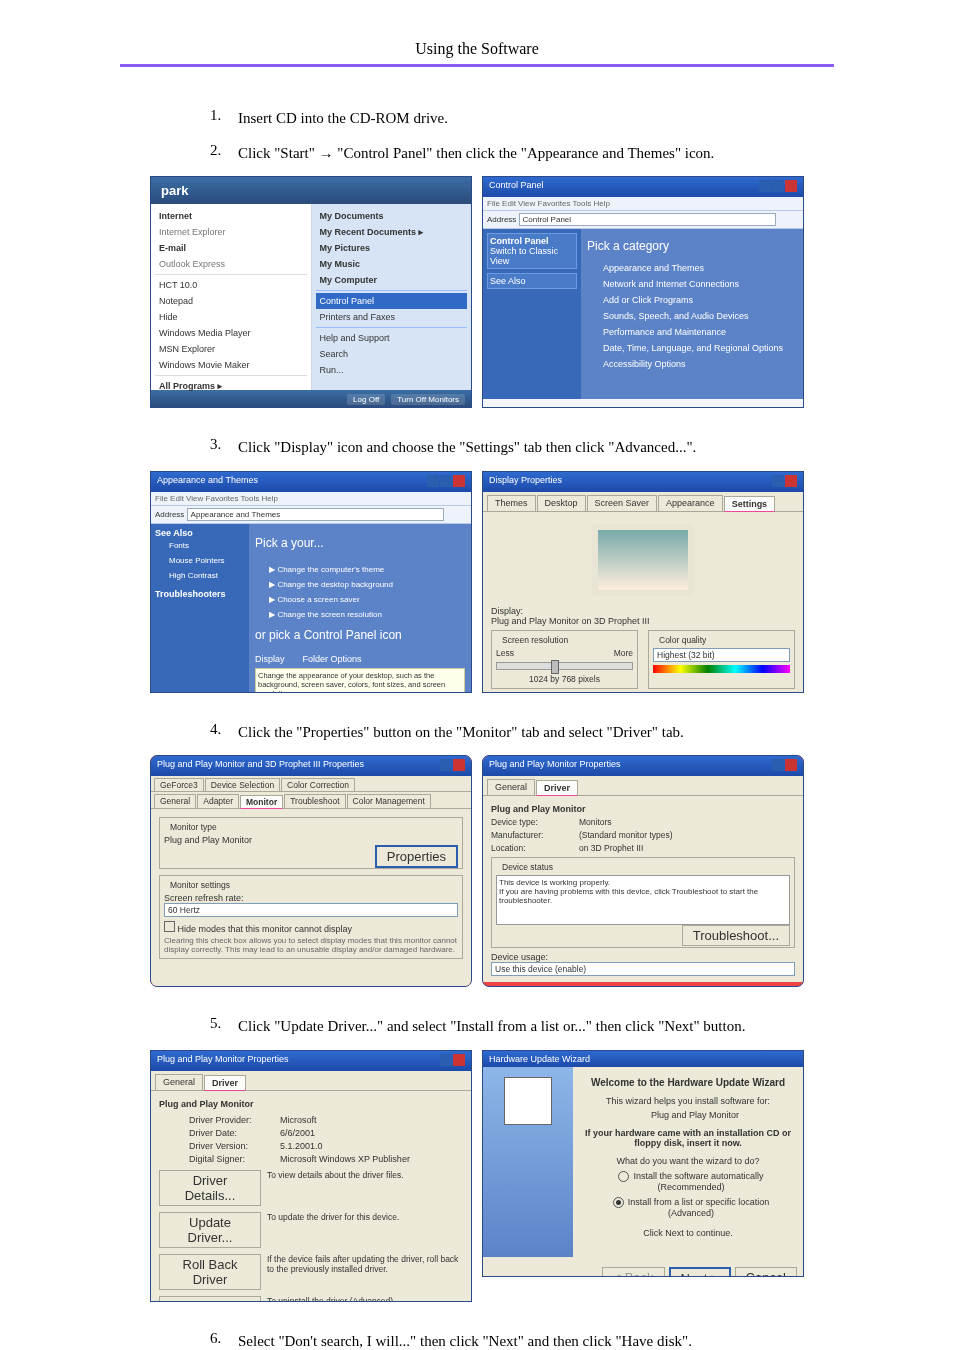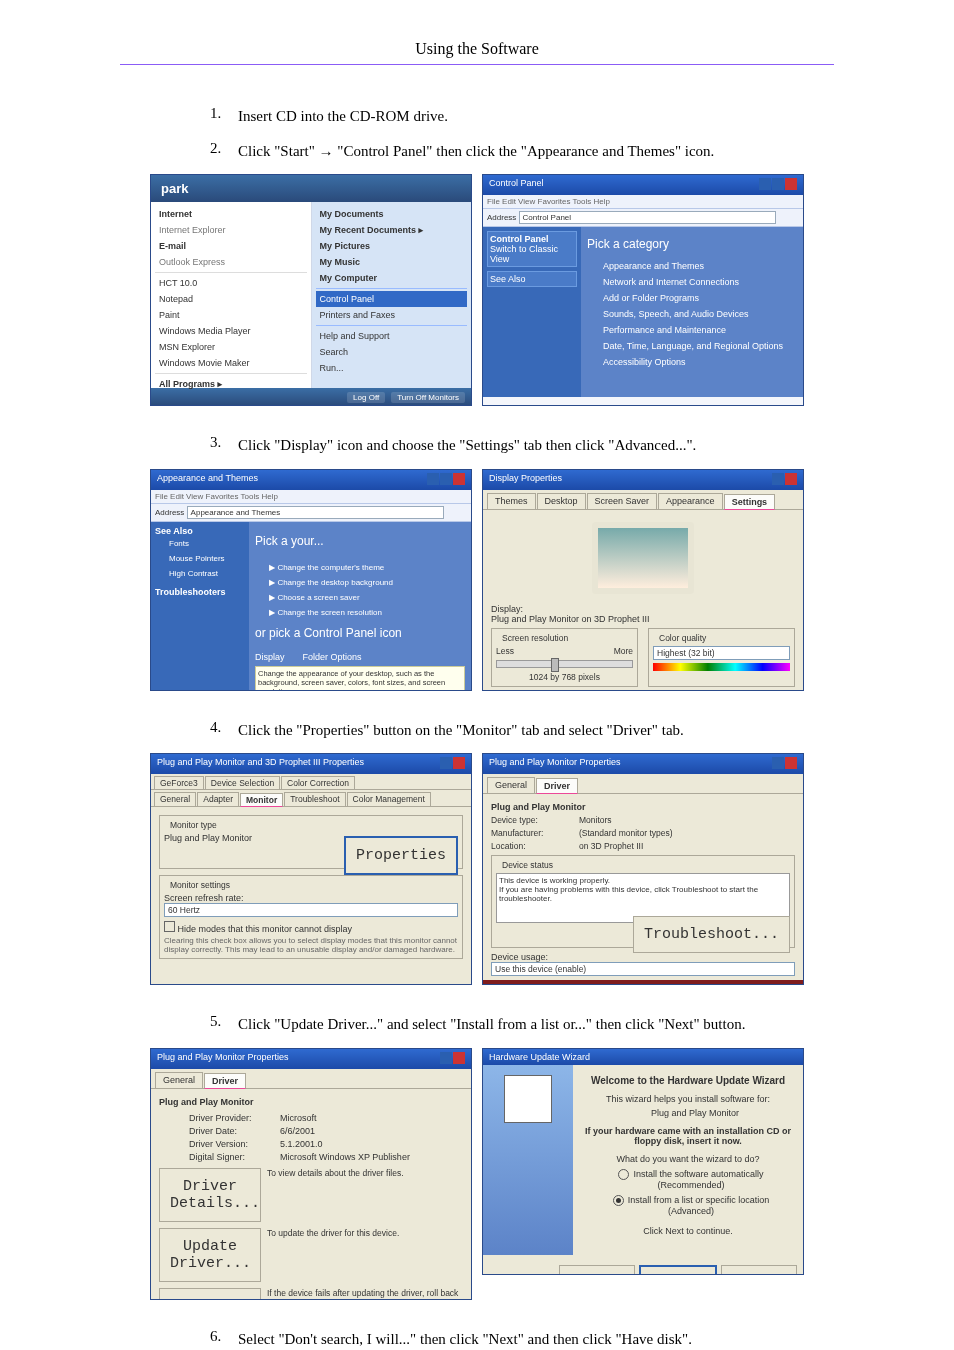--- a/index.html
+++ b/index.html
@@ -8,21 +8,21 @@
     color: #000;
     background: #fff;
     width: 954px;
   }
   .page {
     padding: 40px 120px 60px 120px;
   }
   .page-title {
     text-align: center;
     font-size: 16px;
-    border-bottom: 1px solid #8b5cf6;
+    border-bottom: 3px solid #8b5cf6;
     padding-bottom: 6px;
     margin-bottom: 40px;
   }
   .step {
     display: flex;
     align-items: flex-start;
     margin: 12px 0 12px 90px;
     font-size: 15px;
   }
   .step-num {
@@ -109,25 +109,25 @@
   .tab.active { background:#fcfcfa; font-weight:bold; border-bottom:1px solid #ec4899; position:relative; top:1px;}
   .dlg-body { background:#ece9d8; padding:8px; height:158px; position:relative;}
   .monitor-img { width:90px; height:60px; background:linear-gradient(#7aa,#fed); border:6px solid #e8e5d4; border-radius:4px; margin:4px auto 10px auto;}
   .dlg-row { display:flex; gap:10px; font-size:8.5px;}
   .group { border:1px solid #aca899; padding:4px; flex:1;}
   .group-title { font-weight:normal; margin:-9px 0 3px 3px; background:#ece9d8; display:inline-block; padding:0 3px; font-size:8.5px;}
   .slider { height:6px; background:#ddd; border:1px solid #999; margin:4px 0; position:relative;}
   .slider .thumb { position:absolute; top:-3px; left:40%; width:6px; height:12px; background:#bbb; border:1px solid #666;}
   .select { background:#fff; border:1px solid #7f9db9; padding:1px 3px; font-size:8.5px;}
   .dlg-buttons { display:flex; justify-content:flex-end; gap:4px; margin-top:6px;}
-  .btn95 { background:#ece9d8; border:1px solid #aca899; padding:9px 10px; font-size:15px;font-family:Liberation Mono, monospace;}
+  .btn95 { background:#ece9d8; border:1px solid #aca899; padding:2px 10px; font-size:13px;}
   .btn95.primary { border:2px solid #2a5fb0;}
 
   
-  .prop-shot { width: 320px; height: 230px; background:#7f1d1d;}
+  .prop-shot { width: 320px; height: 230px; background:#ef4444;border-radius:7px;}
   .tabs2 { display:flex; flex-wrap:wrap; background:#ece9d8; padding:2px 3px 0 3px; border-bottom:1px solid #aca899; font-size:8.5px;}
   .tabs2 .tab { padding:1px 5px;}
   .fieldline { display:flex; gap:8px; margin:3px 0; font-size:8.5px;}
   .fieldline .lbl { width:80px;}
 
   
   .wiz-shot { width: 320px; height: 225px; background:#ece9d8;text-align:center;}
   .wiz-body { display:flex; height:190px;}
   .wiz-left { width:90px; background:linear-gradient(#8db6e8,#5c83c8);}
   .wiz-left .icon { width:46px; height:46px; background:#fff; border:1px solid #666; margin:10px auto;}
@@ -168,21 +168,21 @@
       <div class="start-titlebar">park</div>
       <div class="start-body">
         <div class="start-left">
           <div class="sm-item bold">Internet</div>
           <div class="sm-item" style="color:#777">Internet Explorer</div>
           <div class="sm-item bold">E-mail</div>
           <div class="sm-item" style="color:#777">Outlook Express</div>
           <div style="border-top:1px solid #ddd; margin:2px 0;"></div>
           <div class="sm-item">HCT 10.0</div>
           <div class="sm-item">Notepad</div>
-          <div class="sm-item">Paint</div>
+          <div class="sm-item">Hide</div>
           <div class="sm-item">Windows Media Player</div>
           <div class="sm-item">MSN Explorer</div>
           <div class="sm-item">Windows Movie Maker</div>
           <div style="border-top:1px solid #ddd; margin:2px 0;"></div>
           <div class="sm-item bold"><span>All Programs</span> ▸</div>
         </div>
         <div class="start-right">
           <div class="sm-item bold">My Documents</div>
           <div class="sm-item bold">My Recent Documents  ▸</div>
           <div class="sm-item bold">My Pictures</div>
@@ -219,21 +219,21 @@
           <div class="box">
             <div style="font-weight:bold;">Control Panel</div>
             <div>Switch to Classic View</div>
           </div>
           <div class="box">See Also</div>
         </div>
         <div class="cp-main">
           <h4>Pick a category</h4>
           <div class="cp-cat">Appearance and Themes</div>
           <div class="cp-cat">Network and Internet Connections</div>
-          <div class="cp-cat">Add or Folder Programs</div>
+          <div class="cp-cat">Add or Click Programs</div>
           <div class="cp-cat">Sounds, Speech, and Audio Devices</div>
           <div class="cp-cat">Performance and Maintenance</div>
           <div class="cp-cat">Date, Time, Language, and Regional Options</div>
           <div class="cp-cat">Accessibility Options</div>
         </div>
       </div>
     </div>
   </div>
 
   <div class="step">

